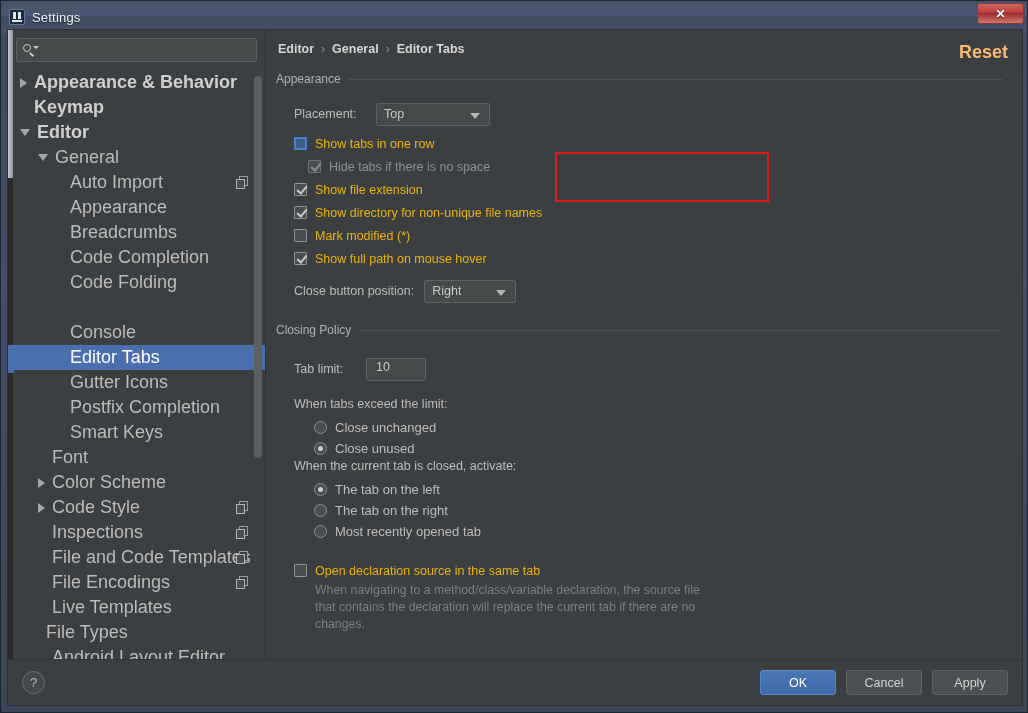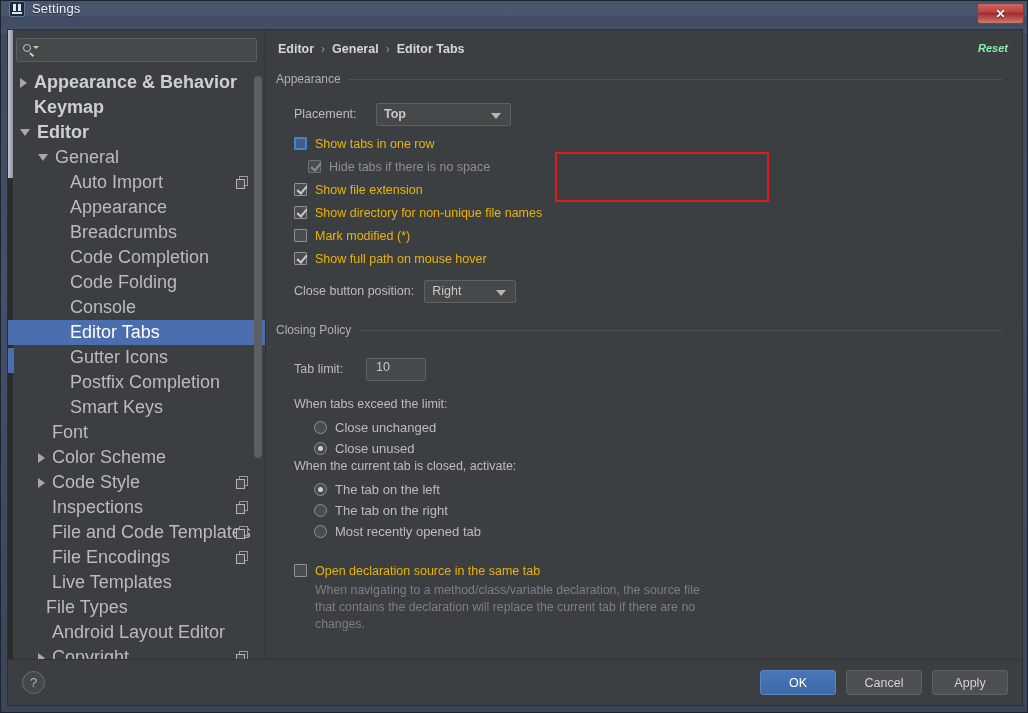--- a/index.html
+++ b/index.html
@@ -18,21 +18,21 @@
     width: 1028px; height: 713px;
     background: linear-gradient(to bottom, #3e4a5c 0%, #44506a 40%, #3a4557 100%);
     border: 1px solid #1c2430;
     overflow: hidden;
   }
 
   
   #titlebar {
     position: absolute; left: 0; top: 0;
     width: 1028px; height: 32px;
-    display: flex; align-items: flex-start;
+    display: flex; align-items: center;
     padding-left: 8px;
     background: linear-gradient(to bottom, #46536a 0%, #4a5770 45%, #3e4a60 50%, #46536a 100%);
   }
   #app-icon {
     width: 16px; height: 16px; flex: 0 0 16px;
     background: #1d2a3a;
     border: 1px solid #5d7ba0;
     border-radius: 2px;
     position: relative;
     margin-right: 7px;
@@ -224,23 +224,22 @@
   }
   #breadcrumb {
     position: absolute; left: 12px; top: 12px;
     display: flex; align-items: center; gap: 7px;
     color: #d6d6d6; font-size: 12.5px; font-weight: bold;
   }
   #breadcrumb .sep { color: #8e9194; font-weight: normal; font-size: 12px; }
   #breadcrumb .crumb { cursor: pointer; }
   #reset-link {
     position: absolute; right: 14px; top: 12px;
-    color: #86efac; font-size: 11px; font-weight: bold;
+    color: #fdba74; font-size: 18px; font-weight: bold;
     cursor: pointer;
-    font-style: italic;
   }
 
   .group {
     position: absolute;
     left: 10px; right: 20px;
   }
   .group-title-row {
     display: flex; align-items: center; gap: 8px;
     color: #aeb0b2; font-size: 12px;
     margin-bottom: 2px;
@@ -462,21 +461,21 @@
                 <span>Breadcrumbs</span>
               </div>
               <div class="tree-row" style="padding-left: 48px;">
                 <span class="arrow none"></span>
                 <span>Code Completion</span>
               </div>
               <div class="tree-row" style="padding-left: 48px;">
                 <span class="arrow none"></span>
                 <span>Code Folding</span>
               </div>
-              <div class="tree-row" style="padding-left: 48px;">
+              <div class="tree-row" style="padding-left: 48px; margin-top: 25px;">
                 <span class="arrow none"></span>
                 <span>Console</span>
               </div>
               <div class="tree-row selected" style="padding-left: 48px;">
                 <span class="arrow none"></span>
                 <span>Editor Tabs</span>
               </div>
               <div class="tree-row" style="padding-left: 48px;">
                 <span class="arrow none"></span>
                 <span>Gutter Icons</span>
@@ -570,21 +569,21 @@
 
         <div class="group" id="group-appearance" style="top:42px;">
           <div class="group-title-row">
             <span>Appearance</span>
             <span class="line"></span>
           </div>
           <div class="group-body">
 
             <div class="row" style="margin-top:8px;">
               <span class="label" style="width:82px;">Placement:</span>
-              <div class="combo" style="width:135px;font-weight:bold;">
+              <div class="combo" style="width:114px;">
                 <span>Top</span>
                 <span class="arrow-down"></span>
               </div>
             </div>
 
             <div id="appearance-checkboxes" style="margin-top:6px;">
                 <div class="cb-row" style="padding-left: 0px;">
                   <span class="cb-box focused"></span>
                   <span class="cb-label">Show tabs in one row</span>
                 </div>

